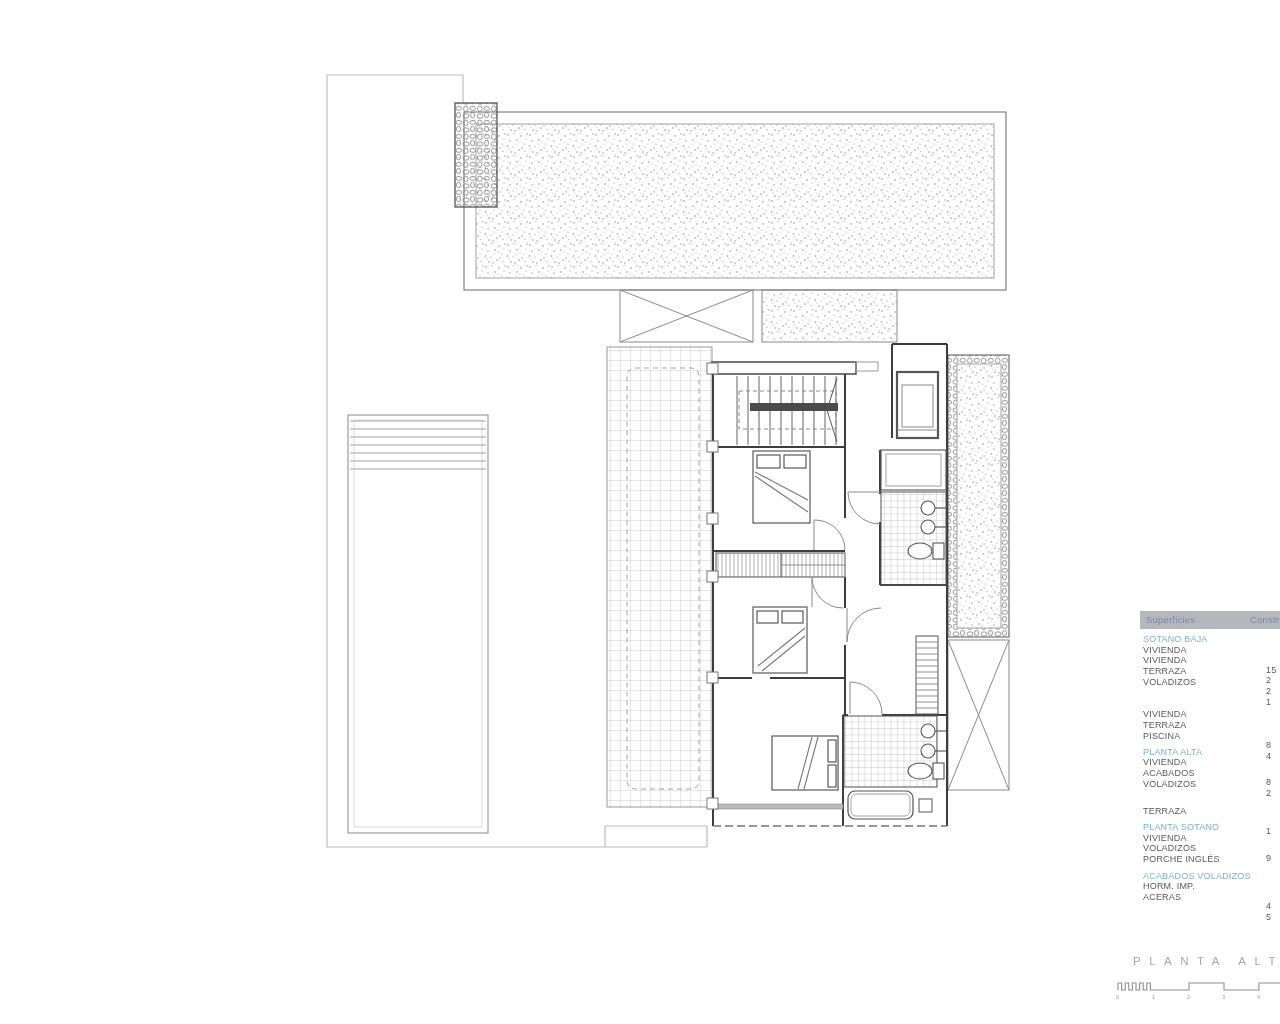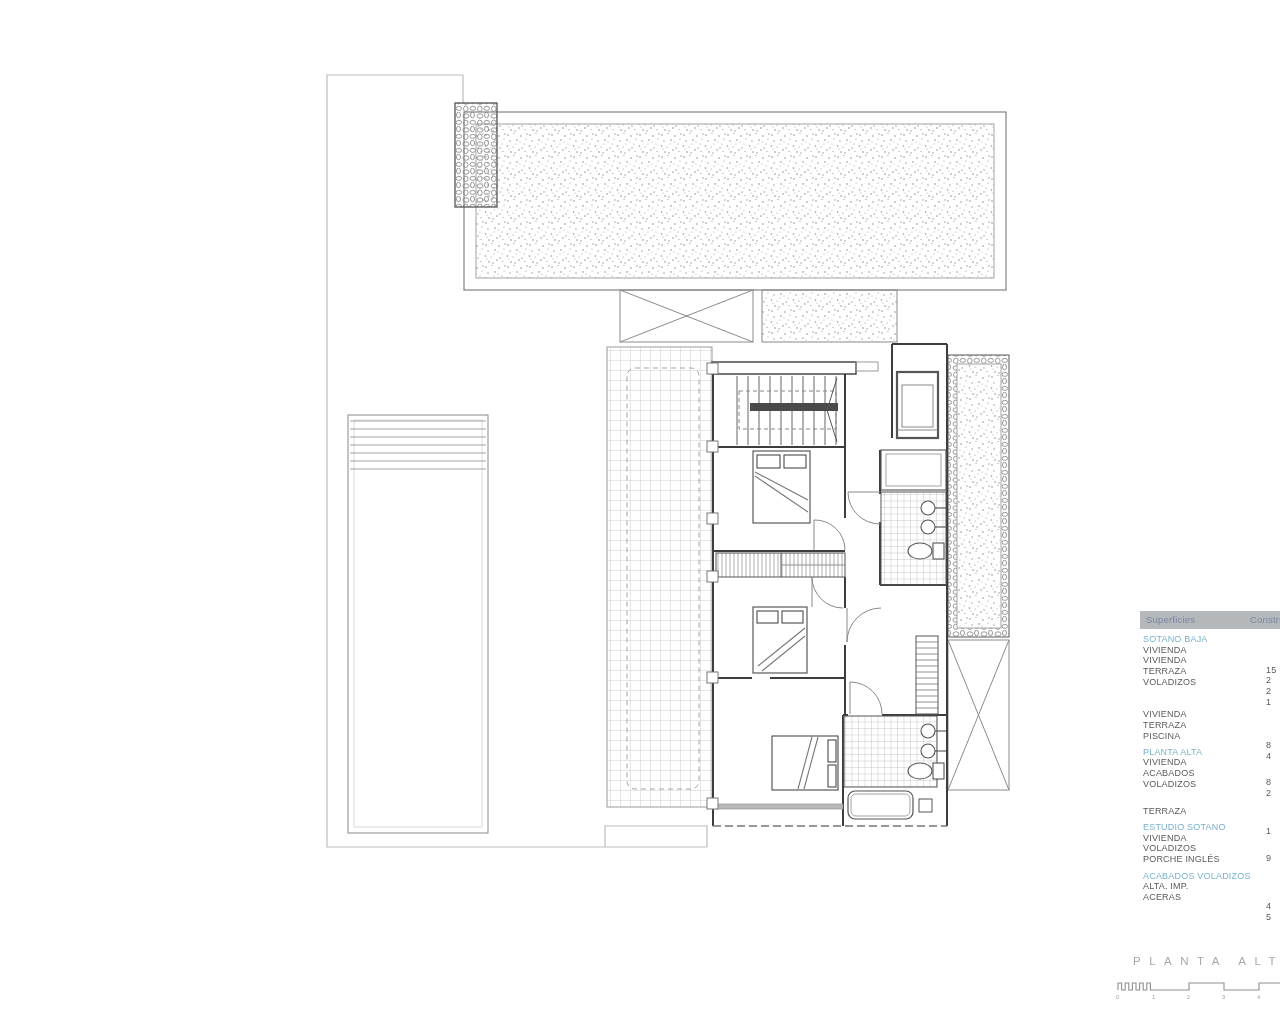--- a/index.html
+++ b/index.html
@@ -309,23 +309,23 @@
     <div class="arow"><span>TERRAZA</span><span class="val">2</span></div>
     <div class="arow"><span>VOLADIZOS</span><span class="val">1</span></div>
     <div class="arow mt22"><span>VIVIENDA</span><span class="val"></span></div>
     <div class="arow"><span>TERRAZA</span><span class="val">8</span></div>
     <div class="arow"><span>PISCINA</span><span class="val">4</span></div>
     <div class="arow section mt5"><span>PLANTA ALTA</span></div>
     <div class="arow"><span>VIVIENDA</span><span class="val">8</span></div>
     <div class="arow"><span>ACABADOS</span><span class="val">2</span></div>
     <div class="arow"><span>VOLADIZOS</span><span class="val"></span></div>
     <div class="arow mt17"><span>TERRAZA</span><span class="val">1</span></div>
-    <div class="arow section mt5"><span>ESTUDIO SOTANO</span></div>
+    <div class="arow section mt5"><span>PLANTA SOTANO</span></div>
     <div class="arow"><span>VIVIENDA</span><span class="val">9</span></div>
     <div class="arow"><span>VOLADIZOS</span><span class="val"></span></div>
     <div class="arow"><span>PORCHE INGLÉS</span><span class="val"></span></div>
     <div class="arow section mt6"><span>ACABADOS VOLADIZOS</span></div>
-    <div class="arow"><span>ALTA. IMP.</span><span class="val">4</span></div>
+    <div class="arow"><span>HORM. IMP.</span><span class="val">4</span></div>
     <div class="arow"><span>ACERAS</span><span class="val">5</span></div>
   </div>
 </div>
 
 <div class="plan-title">PLANTA ALTA</div>
 
 </body></html>

